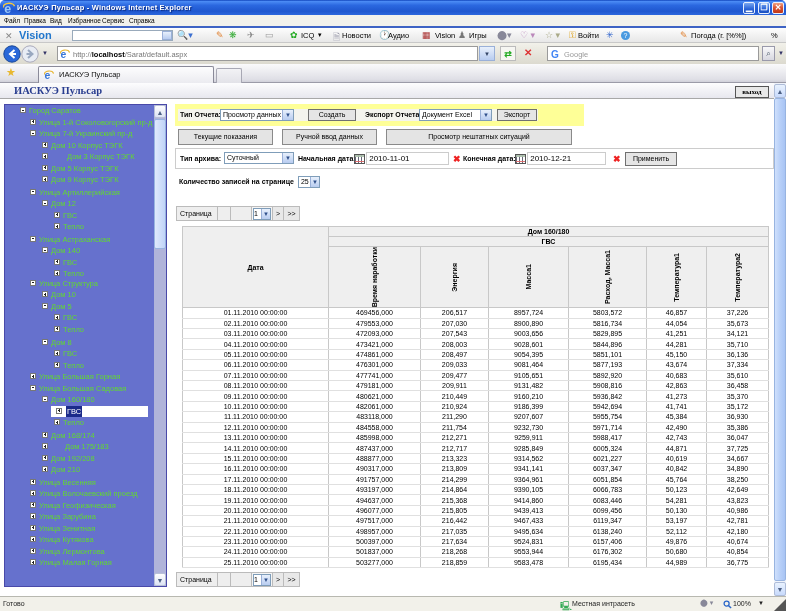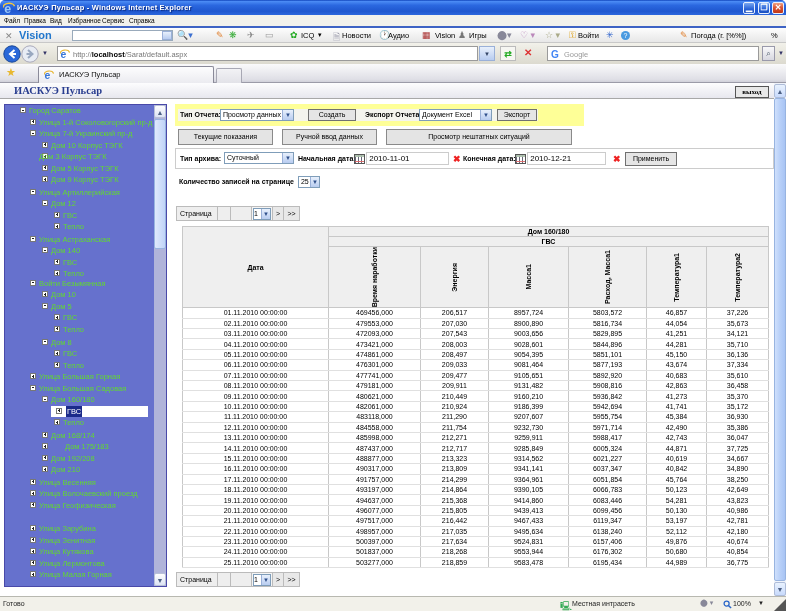--- a/index.html
+++ b/index.html
@@ -230,21 +230,21 @@
           <div class="ti minus" style="margin-top:0px">
             <div class="pm" style="left:25px"></div>
             <span class="lbl" style="left:34px">Улица 7-й Украинский пр-д</span>
           </div>
           <div class="ti plus" style="margin-top:0px">
             <div class="pm" style="left:37px"></div>
             <span class="lbl" style="left:46px">Дом 10 Корпус ТЭГК</span>
           </div>
           <div class="ti plus" style="margin-top:0px">
             <div class="pm" style="left:37px"></div>
-            <span class="lbl" style="left:34px">Дом 3 Корпус ТЭГК</span>
+            <span class="lbl" style="left:62px">Дом 3 Корпус ТЭГК</span>
           </div>
           <div class="ti plus" style="margin-top:0px">
             <div class="pm" style="left:37px"></div>
             <span class="lbl" style="left:46px">Дом 5 Корпус ТЭГК</span>
           </div>
           <div class="ti plus" style="margin-top:0px">
             <div class="pm" style="left:37px"></div>
             <span class="lbl" style="left:46px">Дом 9 Корпус ТЭГК</span>
           </div>
           <div class="ti minus" style="margin-top:1px">
@@ -274,21 +274,21 @@
           <div class="ti plus" style="margin-top:0px">
             <div class="pm" style="left:49px"></div>
             <span class="lbl" style="left:58px">ГВС</span>
           </div>
           <div class="ti plus" style="margin-top:0px">
             <div class="pm" style="left:49px"></div>
             <span class="lbl" style="left:58px">Тепло</span>
           </div>
           <div class="ti minus" style="margin-top:-1.8px">
             <div class="pm" style="left:25px"></div>
-            <span class="lbl" style="left:34px">Войти Безымянная</span>
+            <span class="lbl" style="left:34px">Улица Структура</span>
           </div>
           <div class="ti plus" style="margin-top:0px">
             <div class="pm" style="left:37px"></div>
             <span class="lbl" style="left:46px">Дом 10</span>
           </div>
           <div class="ti minus" style="margin-top:0px">
             <div class="pm" style="left:37px"></div>
             <span class="lbl" style="left:46px">Дом 5</span>
           </div>
           <div class="ti plus" style="margin-top:0px">
@@ -353,21 +353,21 @@
             <span class="lbl" style="left:34px">Улица Весенняя</span>
           </div>
           <div class="ti plus" style="margin-top:0px">
             <div class="pm" style="left:25px"></div>
             <span class="lbl" style="left:34px">Улица Волочаевский проезд</span>
           </div>
           <div class="ti plus" style="margin-top:0px">
             <div class="pm" style="left:25px"></div>
             <span class="lbl" style="left:34px">Улица Геофизическая</span>
           </div>
-          <div class="ti plus" style="margin-top:12px">
+          <div class="ti plus" style="margin-top:0px">
             <div class="pm" style="left:25px"></div>
             <span class="lbl" style="left:34px">Улица Зарубина</span>
           </div>
           <div class="ti plus" style="margin-top:0px">
             <div class="pm" style="left:25px"></div>
             <span class="lbl" style="left:34px">Улица Зенитная</span>
           </div>
           <div class="ti plus" style="margin-top:0px">
             <div class="pm" style="left:25px"></div>
             <span class="lbl" style="left:34px">Улица Кутякова</span>

